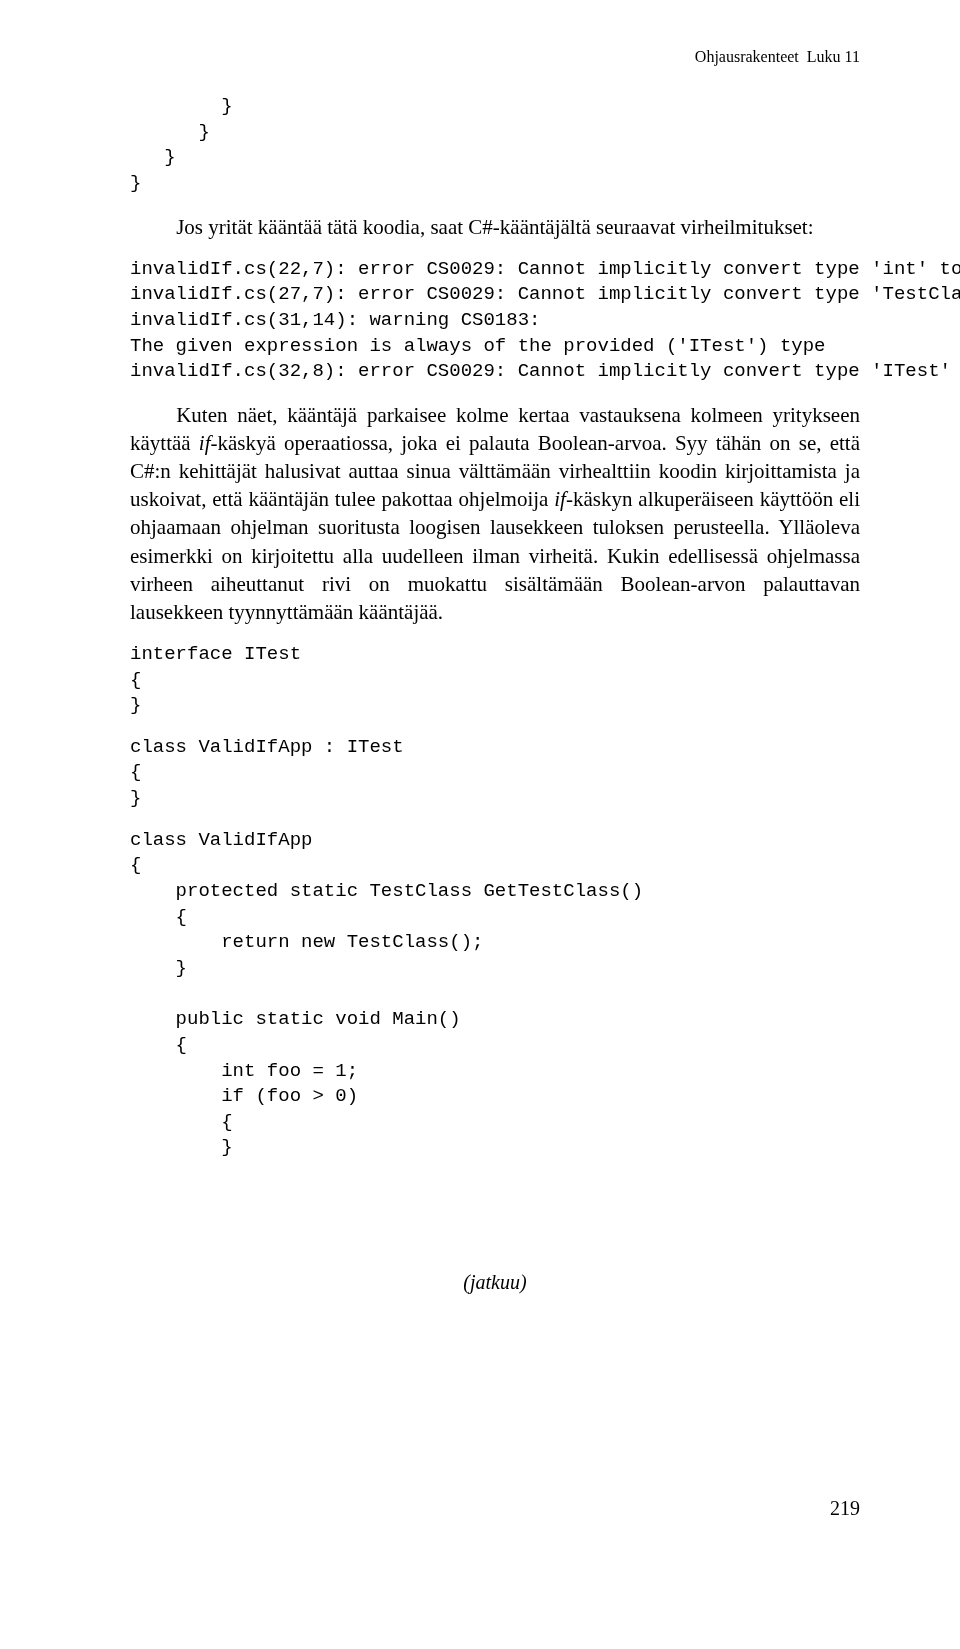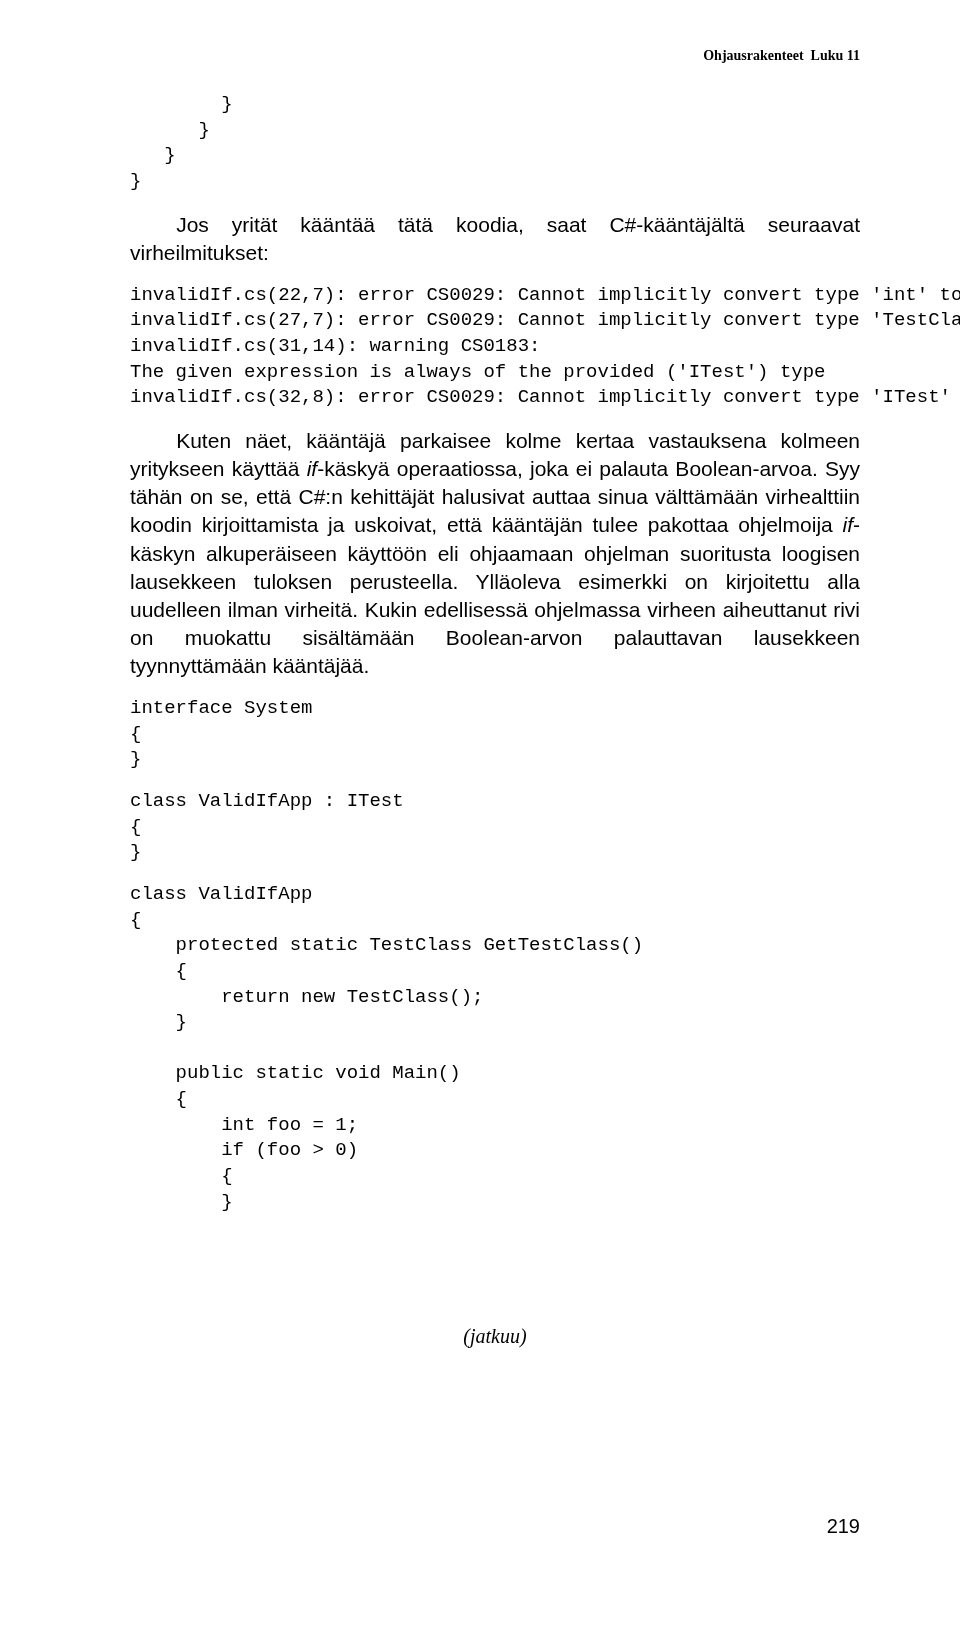--- a/index.html
+++ b/index.html
@@ -14,56 +14,56 @@
   }
   .page {
     position: relative;
     width: 960px;
     height: 1649px;
     box-sizing: border-box;
     padding: 48px 100px 40px 130px;
   }
   .header {
     text-align: right;
-    font-weight: bold;
-    font-size: 14px;
+    font-weight: normal;
+    font-size: 16px;
     margin-bottom: 28px;
   }
   .mono {
     font-family: 'Courier New', Courier, monospace;
     font-size: 19px;
     line-height: 1.35;
     white-space: pre;
     margin: 0 0 16px 0;
   }
   .body {
-    font-family: Liberation Sans, sans-serif;
+    font-family: Liberation Serif, serif;
     font-size: 21px;
     line-height: 1.34;
     text-align: justify;
     margin: 0 0 16px 0;
   }
   .body .indent {
     display: inline-block;
     width: 2.2em;
   }
   em.term { font-style: italic; }
   .continues {
     text-align: center;
     font-style: italic;
     font-family: Georgia, 'Times New Roman', serif;
     font-size: 20px;
     margin-top: 110px;
   }
   .pagenum {
     position: absolute;
     right: 100px;
-    bottom: 111px;
+    bottom: 129px;
     font-size: 20px;
-    font-family: Liberation Sans, sans-serif;
+    font-family: Liberation Serif, serif;
   }
   .footer {
     position: absolute;
     left: 0;
     right: 0;
     bottom: 36px;
     text-align: center;
     font-family: Arial, Helvetica, sans-serif;
     font-size: 15px;
     color: #000;
@@ -86,21 +86,21 @@
   <p class="body"><span class="indent"></span><span>Jos yrität kääntää tätä koodia, saat C#-kääntäjältä seuraavat virheilmitukset:</span></p>
 
   <pre class="mono">invalidIf.cs(22,7): error CS0029: Cannot implicitly convert type 'int' to 'bool'
 invalidIf.cs(27,7): error CS0029: Cannot implicitly convert type 'TestClass' to 'bool'
 invalidIf.cs(31,14): warning CS0183:
 The given expression is always of the provided ('ITest') type
 invalidIf.cs(32,8): error CS0029: Cannot implicitly convert type 'ITest' to 'bool'</pre>
 
   <p class="body"><span class="indent"></span><span>Kuten näet, kääntäjä parkaisee kolme kertaa vastauksena kolmeen yritykseen käyttää </span><em class="term">if</em><span>-käskyä operaatiossa, joka ei palauta Boolean-arvoa. Syy tähän on se, että C#:n kehittäjät halusivat auttaa sinua välttämään virhealttiin koodin kirjoittamista ja uskoivat, että kääntäjän tulee pakottaa ohjelmoija </span><em class="term">if</em><span>-käskyn alkuperäiseen käyttöön eli ohjaamaan ohjelman suoritusta loogisen lausekkeen tuloksen perusteella. Ylläoleva esimerkki on kirjoitettu alla uudelleen ilman virheitä. Kukin edellisessä ohjelmassa virheen aiheuttanut rivi on muokattu sisältämään Boolean-arvon palauttavan lausekkeen tyynnyttämään kääntäjää.</span></p>
 
-  <pre class="mono">interface System
+  <pre class="mono">interface ITest
 {
 }</pre>
   <pre class="mono">class ValidIfApp : ITest
 {
 }</pre>
   <pre class="mono">class ValidIfApp
 {
     protected static TestClass GetTestClass()
     {
         return new TestClass();

